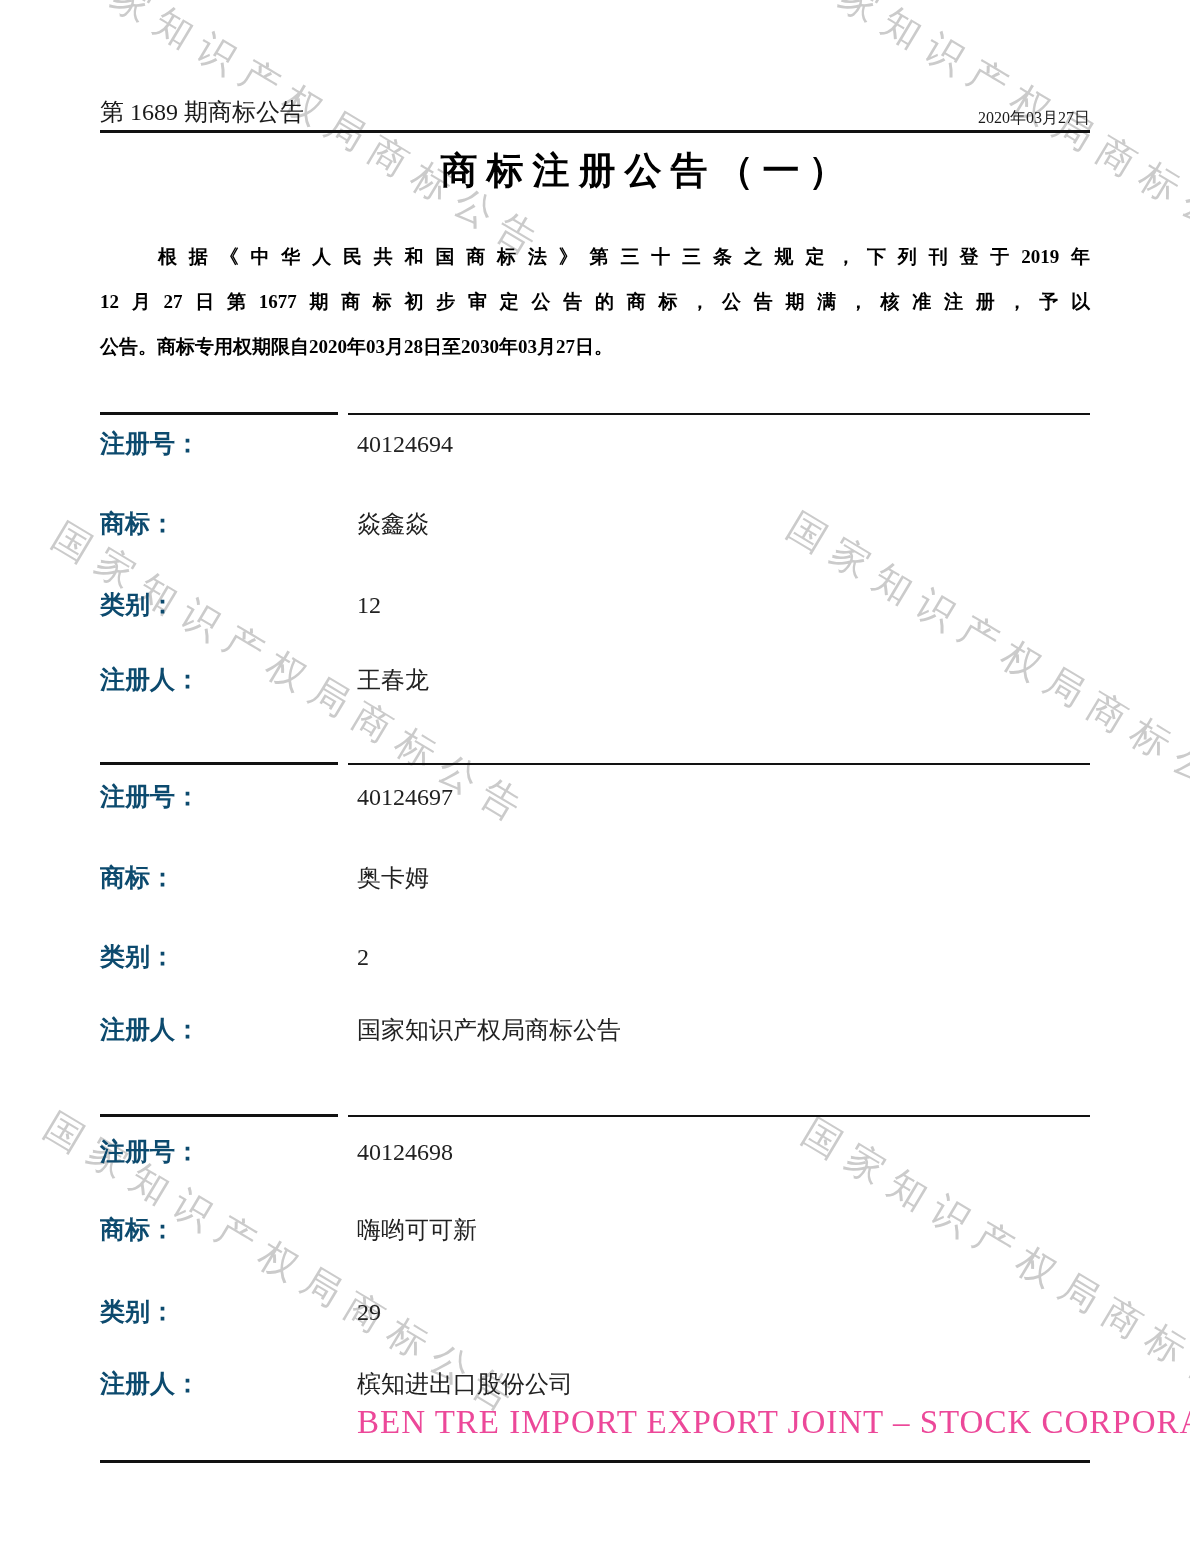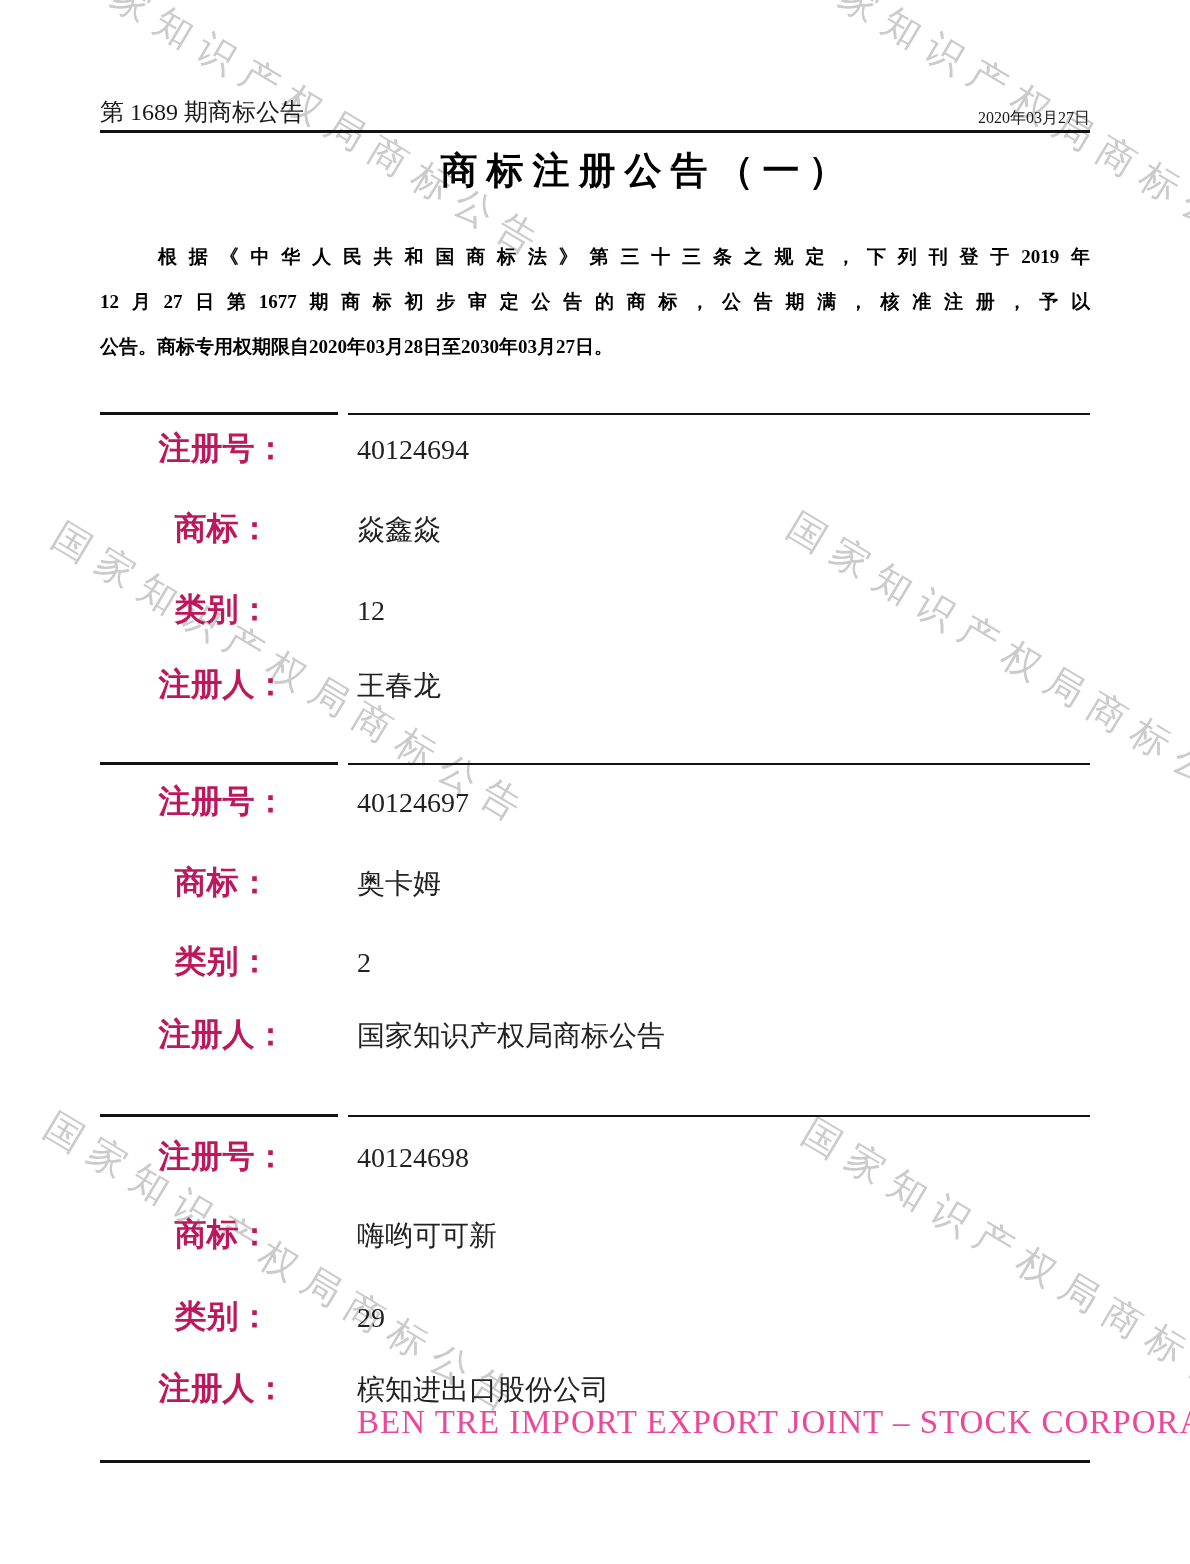--- a/index.html
+++ b/index.html
@@ -39,22 +39,22 @@
     letter-spacing:9px;text-indent:9px;white-space:nowrap;padding-left:48px;
   }
   .intro-line{
     position:absolute;left:100px;width:990px;
     font-size:19px;font-weight:bold;color:#000;line-height:1.3;
   }
   .intro-1{top:245px;text-indent:58px;text-align:justify;text-align-last:justify;}
   .intro-2{top:290px;text-align:justify;text-align-last:justify;}
   .intro-3{top:335px;}
   .row{position:absolute;left:100px;width:990px;line-height:1.3;white-space:nowrap;}
-  .lbl{display:inline-block;width:245px;text-align:center;font-weight:bold;font-size:32px;color:#be185d;}
-  .val{margin-left:12px;font-size:28px;color:#222222;}
+  .lbl{display:inline-block;width:245px;text-align:left;font-weight:bold;font-size:25px;color:#0c4a6e;}
+  .val{margin-left:12px;font-size:24px;color:#222222;}
   .row-e1-reg{top:428px;} .row-e1-tm{top:508px;} .row-e1-cat{top:589px;} .row-e1-own{top:664px;}
   .row-e2-reg{top:781px;} .row-e2-tm{top:862px;} .row-e2-cat{top:941px;} .row-e2-own{top:1014px;}
   .row-e3-reg{top:1136px;}.row-e3-tm{top:1214px;}.row-e3-cat{top:1296px;}.row-e3-own{top:1368px;}
   .owner-en{
     position:absolute;left:357px;top:1404px;
     font-size:33px;letter-spacing:1px;color:#ec4899;white-space:nowrap;
   }
 </style>
 </head>
 <body>

